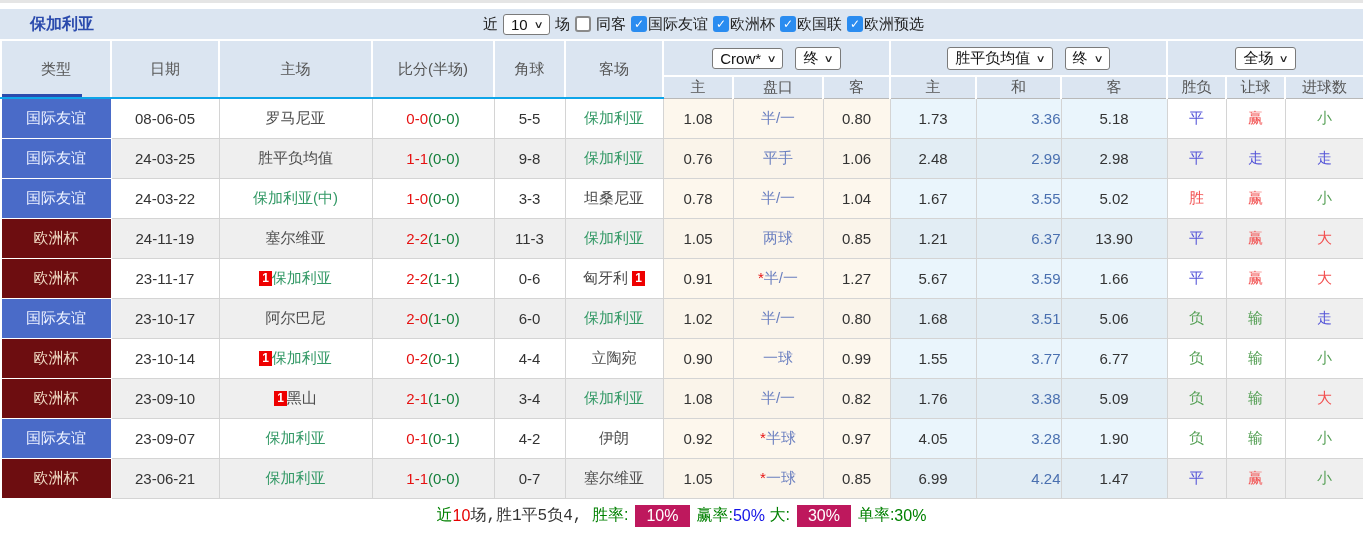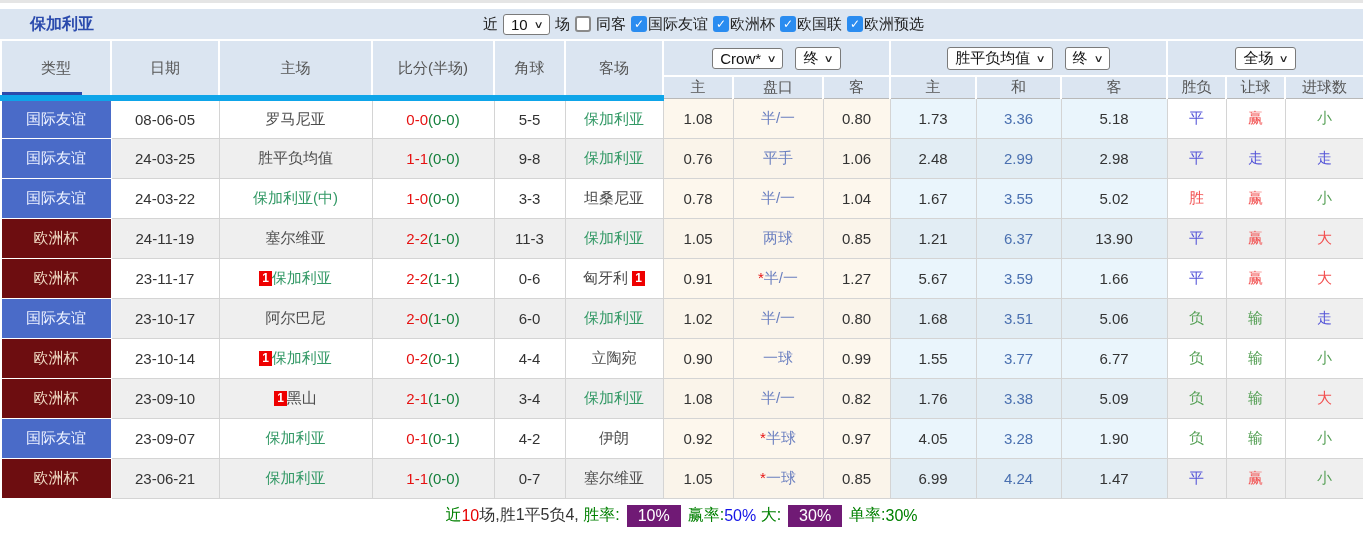--- a/index.html
+++ b/index.html
@@ -13,52 +13,52 @@
   .chev { font-size:10px; color:#222; transform:scaleX(1.4); display:inline-block; }
   .cb { width:16px; height:16px; border-radius:3px; display:inline-flex; align-items:center; justify-content:center; cursor:pointer; flex:0 0 auto; }
   .cb[data-variant="checked"] { background:#2a8cf0; }
   .cb[data-variant="checked"]::after { content:"✓"; color:#fff; font-size:12px; font-weight:bold; }
   .cb[data-variant="unchecked"] { background:#fff; border:2px solid #8a8a8a; }
   .filter { display:inline-flex; align-items:center; gap:1px; cursor:pointer; }
   table { border-collapse:collapse; table-layout:fixed; width:1363px; }
   th { background:#dbe5f1; border:2px solid #fff; font-weight:normal; color:#555; font-size:15px; text-align:center; }
   thead tr.h1 th { height:36px; }
   thead tr.h2 th { height:22px; border-bottom:1px solid #b9b9b9; }
-  th[rowspan] { border-bottom:6px solid #0ea5e9; }
+  th[rowspan] { border-bottom:2px solid #0ea5e9; }
   th.th-type { position:relative; }
   th.th-type::after { content:""; position:absolute; left:0; bottom:0; width:80px; height:3px; background:#2b4bad; }
   .selgroup { display:flex; align-items:center; justify-content:center; gap:12px; }
   td { height:40px; border:1px solid #d4d4d4; text-align:center; font-size:15px; color:#333; }
   tbody tr { background:#fff; }
   tbody tr:nth-of-type(even) { background:#efefef; }
   .c-type { border:1px solid #fff; font-size:15px; }
   .c-type[data-variant="blue"] { background:#4a6bc8; color:#eef2ff; }
   .c-type[data-variant="red"]  { background:#6d0d10; color:#f2dfc8; }
   .team { color:#4d4d4d; }
   .team[data-variant="green"] { color:#339966; }
   .mark { background:#ee0000; color:#fff; font-size:12px; font-weight:bold; padding:0 3px; line-height:15px; display:inline-block; vertical-align:1px; }
   .mark:empty { display:none; }
   .ft { color:#e61111; }
   .ht { color:#15803d; }
   .c-o1,.c-hcap,.c-o2 { background:rgba(252,245,233,.8); }
   .c-hcap { color:#6a7fc0; }
   .star { color:#e61111; }
   .star:empty { display:none; }
   .c-w1,.c-w2,.c-w3 { background:rgba(213,236,249,.5); }
-  .c-w2 { color:#4a70b0; }
+  .c-w2 { color:#4a70b0;text-align:right; }
   .res[data-variant="blue"]  { color:#5656d8; }
   .res[data-variant="red"]   { color:#f25050; }
   .res[data-variant="green"] { color:#55a055; }
   .summary { height:34px; background:#fff; display:flex; align-items:center; justify-content:center; font-size:16px; }
   .summary span { white-space:pre; }
   .sg { color:#008000; }
   .sr { color:#e60000; }
-  .sd { color:#333; }
+  .sd { color:#333;font-family:Liberation Mono, monospace; }
   .sb { color:#1414e6; }
-  .badge-green { background:#701a75; color:#fff; padding:2px 11px; margin:0 7px; }
+  .badge-green { background:#be185d; color:#fff; padding:2px 11px; margin:0 7px; }
 </style>
 </head>
 <body>
 
 <div class="top-strip"></div>
 
 <div class="topbar">
   <div class="title">保加利亚</div>
   <div class="controls">
     <span>近</span>

